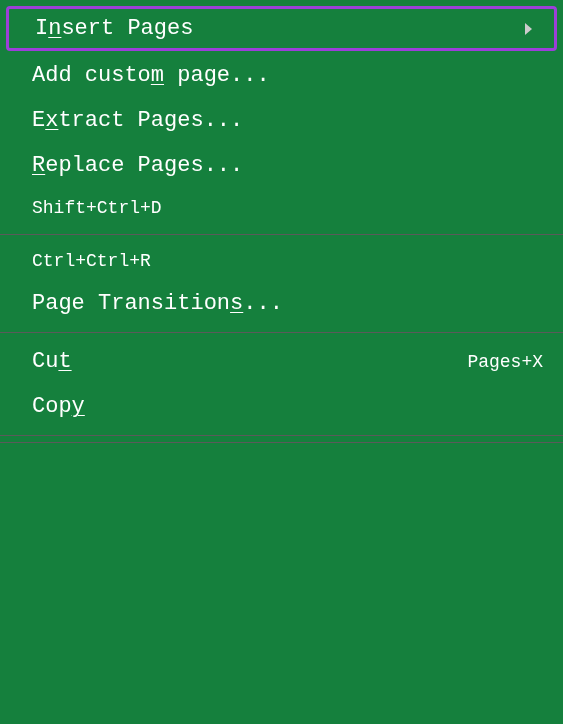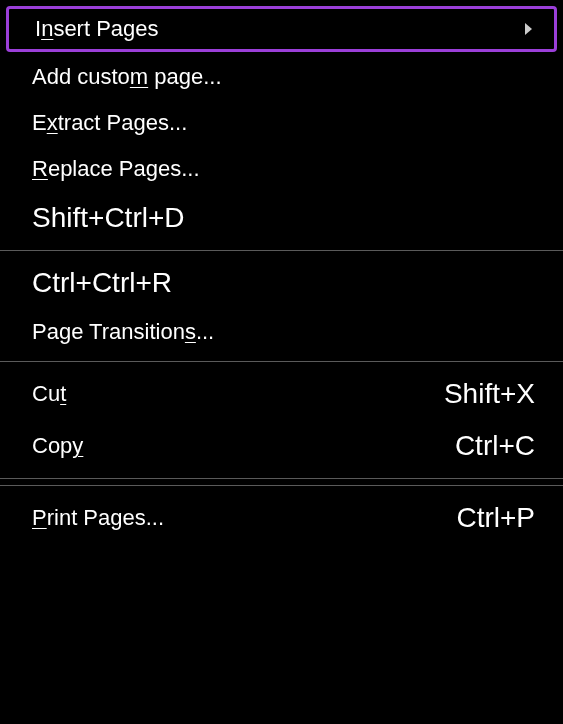--- a/index.html
+++ b/index.html
@@ -10,46 +10,47 @@
     body {
       background: #383838;
       font-family: "Segoe UI", Arial, sans-serif;
       width: 563px;
       height: 724px;
       overflow: hidden;
     }
     .menu {
       width: 100%;
       height: 100%;
-      background: #000000;
+      background: #15803d;
       padding: 4px 0;
+      font-family: Liberation Mono, monospace;
     }
     .menu-item {
       display: flex;
       align-items: center;
       justify-content: space-between;
-      padding: 10px 28px 10px 32px;
+      padding: 10px 20px 10px 32px;
       color: #ffffff;
       font-size: 22px;
       font-weight: 400;
       cursor: pointer;
       position: relative;
     }
     .menu-item.highlighted {
       border: 3px solid #9b3fd9;
       border-radius: 4px;
       margin: 2px 6px;
       padding: 7px 22px 7px 26px;
     }
     .menu-item .label {
       flex: 1;
     }
     .menu-item .shortcut {
       color: #ffffff;
-      font-size: 28px;
+      font-size: 18px;
     }
     .menu-item .submenu-arrow {
       width: 0;
       height: 0;
       border-top: 6px solid transparent;
       border-bottom: 6px solid transparent;
       border-left: 7px solid #cccccc;
       margin-left: 12px;
     }
     .separator {
@@ -86,25 +87,20 @@
     <div class="separator"></div>
     <div class="menu-item">
       <span class="shortcut">Ctrl+Ctrl+R</span>
     </div>
     <div class="menu-item">
       <span class="label">Page Transition<span class="underline">s</span>...</span>
     </div>
     <div class="separator"></div>
     <div class="menu-item">
       <span class="label">Cu<span class="underline">t</span></span>
-      <span class="shortcut">Shift+X</span>
+      <span class="shortcut">Pages+X</span>
     </div>
     <div class="menu-item">
       <span class="label">Cop<span class="underline">y</span></span>
-      <span class="shortcut">Ctrl+C</span>
     </div>
     <div class="separator"></div>
     <div class="separator"></div>
-    <div class="menu-item">
-      <span class="label"><span class="underline">P</span>rint Pages...</span>
-      <span class="shortcut">Ctrl+P</span>
-    </div>
   </div>
 
 </body></html>

